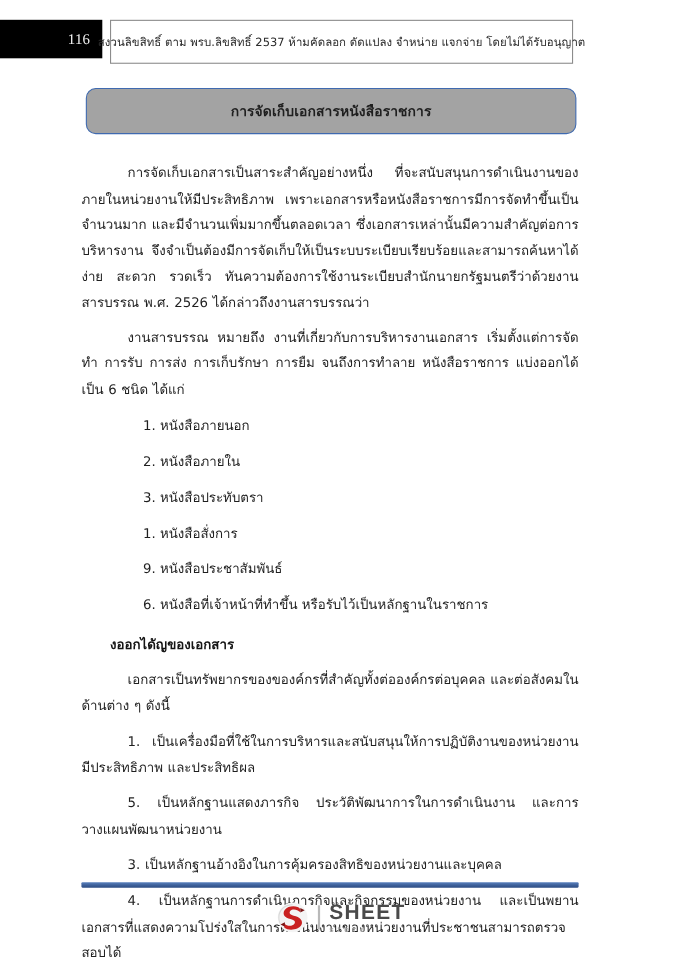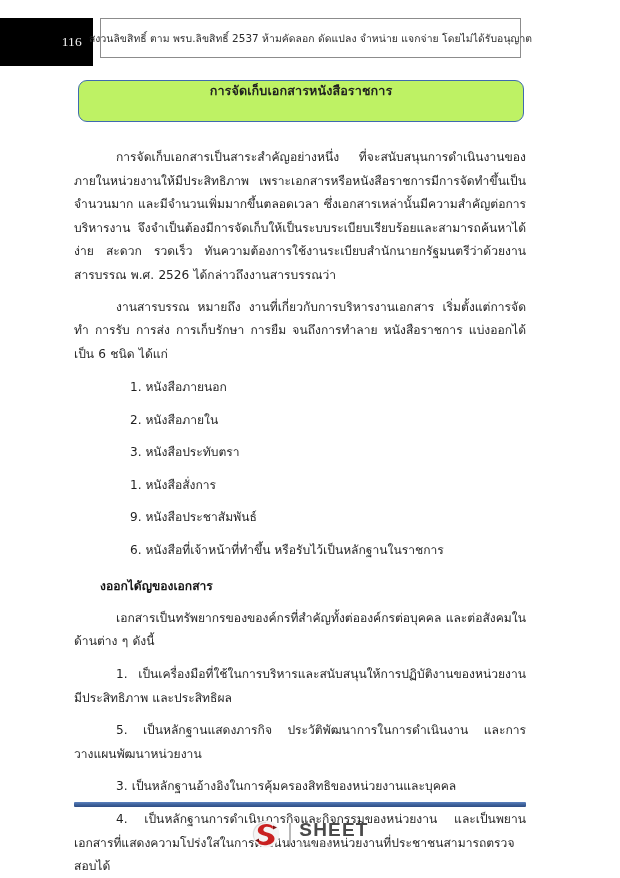--- a/index.html
+++ b/index.html
@@ -29,21 +29,21 @@
     top: 18px;
     left: 0;
     width: 620px;
     height: 40px;
   }
   .page-number-box {
     position: absolute;
     left: 0;
     top: 0;
     width: 93px;
-    height: 48px;
+    height: 35px;
     background: #000000;
     box-sizing: border-box;
     display: flex;
     align-items: center;
     justify-content: flex-end;
     padding-right: 11px;
   }
   .page-number-text {
     color: #f2f2f2;
     font-size: 13.5px;
@@ -73,23 +73,23 @@
   .title-box {
     position: absolute;
     left: 78px;
     top: 80px;
     width: 446px;
     height: 42px;
     border: 1.6px solid #3f6ab0;
     border-radius: 9px;
     box-sizing: border-box;
     display: flex;
-    align-items: flex-start;
+    align-items: center;
     justify-content: center;
-    background: #bef264;
+    background: #a3a3a3;
   }
   .title-text {
     font-size: 12.6px;
     color: #1f1f1f;
     font-weight: 600;
     letter-spacing: .1px;
   }
 
   
   .body-content {

